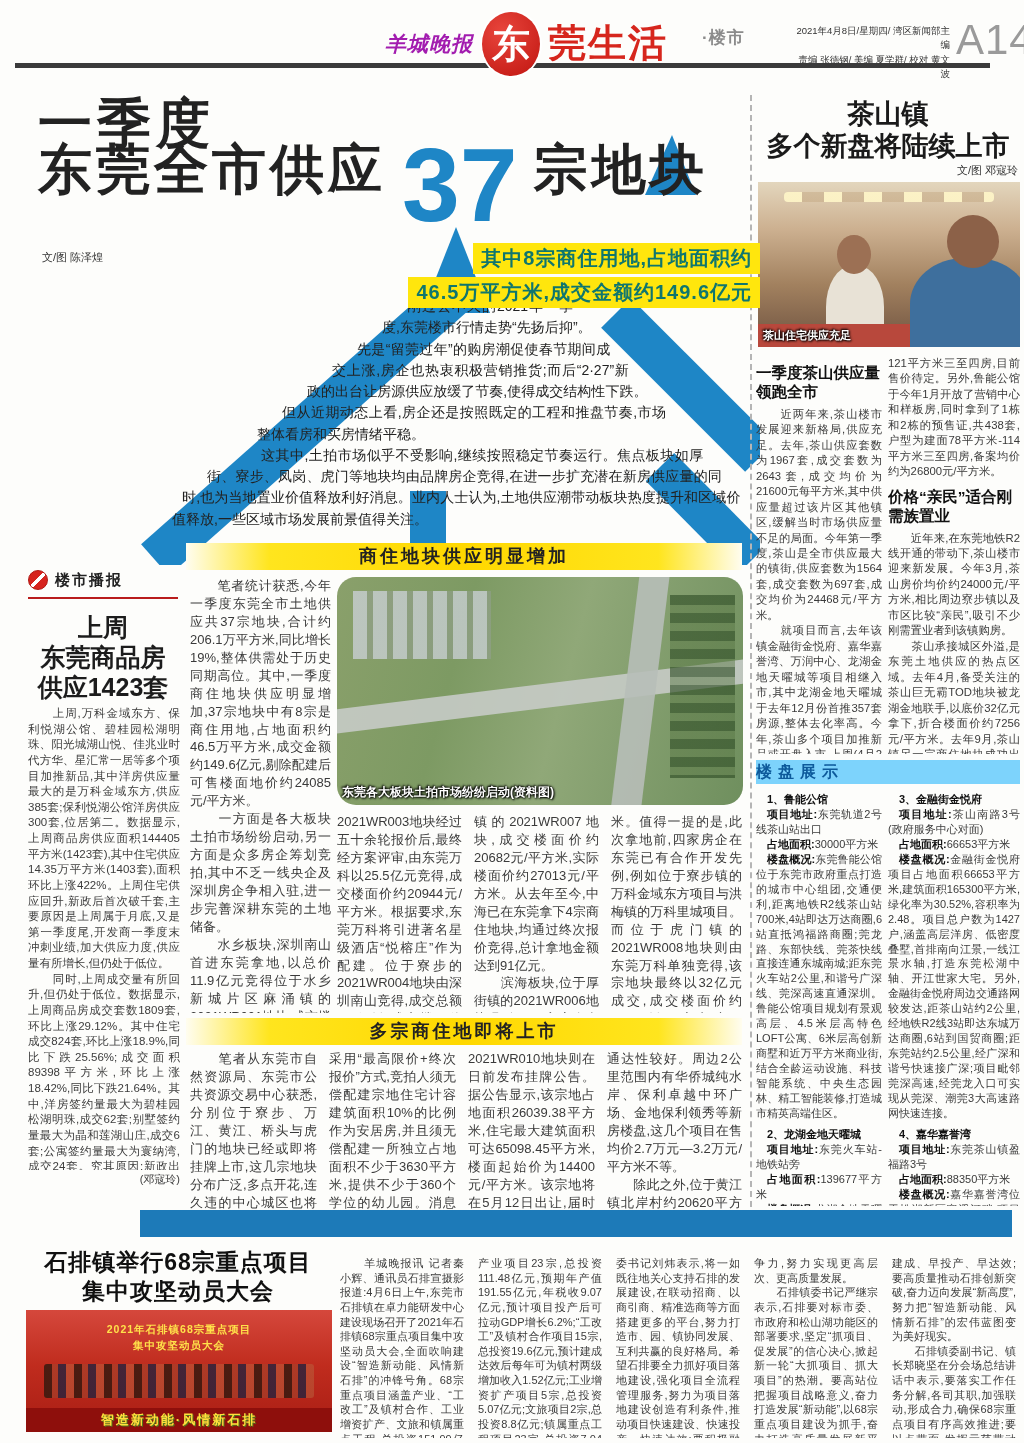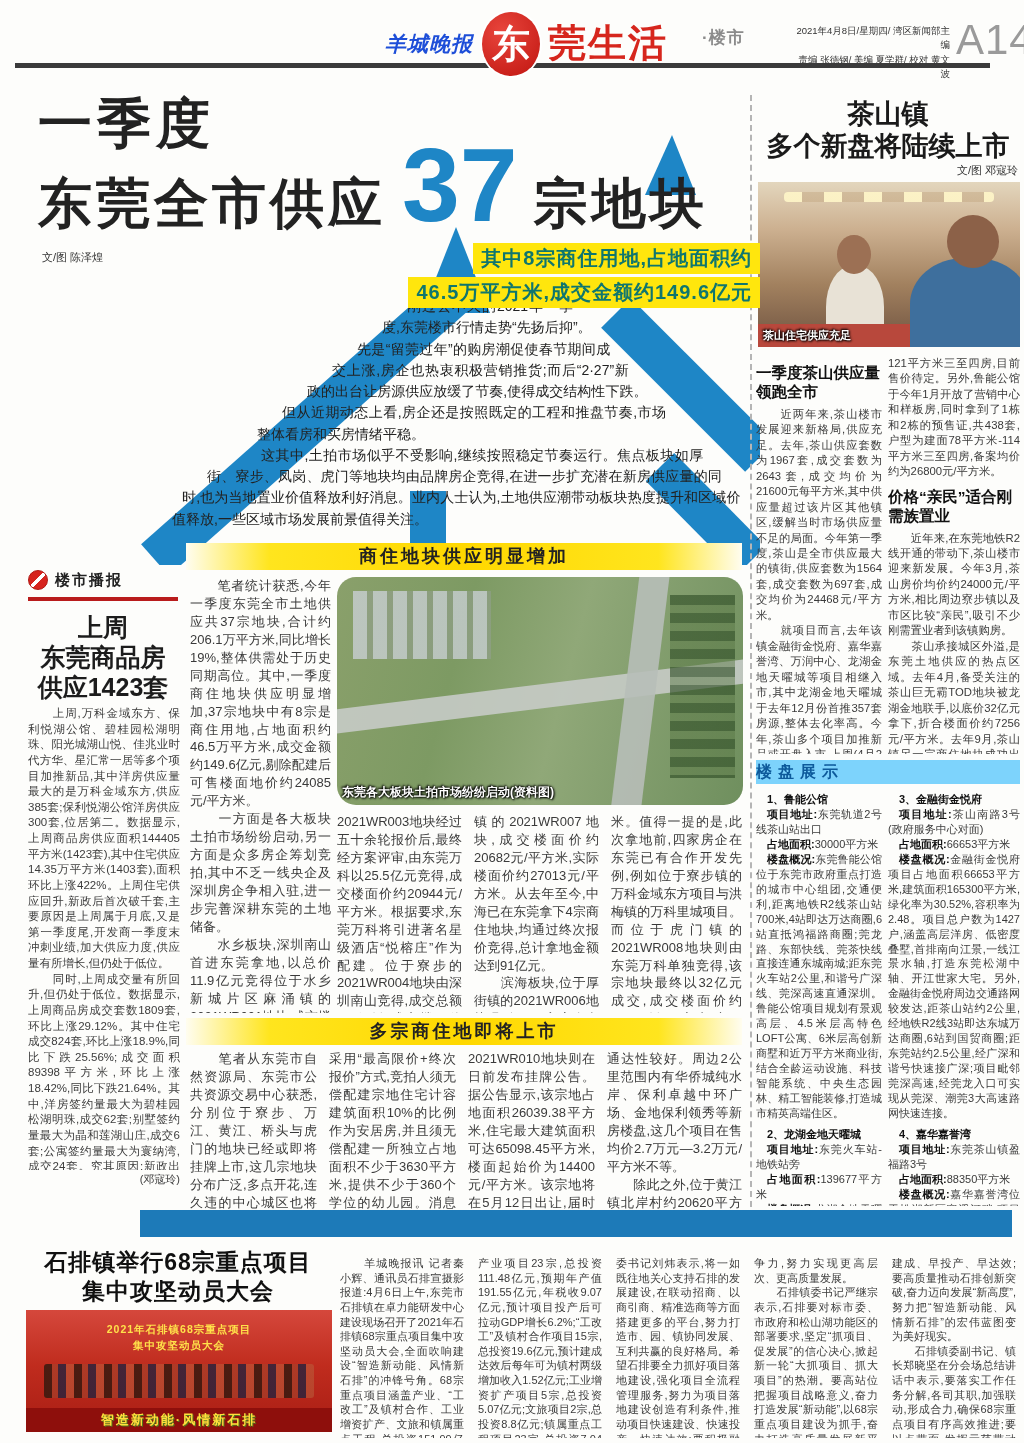--- a/index.html
+++ b/index.html
@@ -1,45 +1,45 @@
 <!DOCTYPE html>
 <html><head>
 <meta charset="utf-8">
 <style>
   * { margin:0; padding:0; box-sizing:border-box; }
   html,body { background:#e9e9e9; }
   body { font-family:"Liberation Sans", sans-serif; }
   .page { position:relative; width:1024px; height:1443px; background:#fdfdfb; margin:0 auto; overflow:hidden; color:#2d2d2d; }
 
   
-  .masthead-logo { position:absolute; left:385px; top:30px; font-size:21px; font-weight:bold; font-style:italic; color:#1d4ed8; letter-spacing:1px;text-align:center; }
+  .masthead-logo { position:absolute; left:385px; top:30px; font-size:21px; font-weight:bold; font-style:italic; color:#a21caf; letter-spacing:1px;text-align:center; }
   .badge-circle { position:absolute; left:482px; top:12px; width:58px; height:64px; border-radius:50%; background:radial-gradient(circle at 35% 30%, #e8453c, #c01510); color:#fff; font-size:38px; font-weight:bold; display:flex; align-items:center; justify-content:center; z-index:3; box-shadow:0 0 0 2px #fff; }
   .section-title { position:absolute; left:548px; top:18px; font-size:38px; font-weight:800; color:#d6261d; letter-spacing:2px; }
   .section-sub { position:absolute; left:702px; top:26px; font-size:17px; font-weight:bold; color:#8b8b8b; letter-spacing:1px; }
   .head-info { position:absolute; left:790px; top:24px; width:160px; text-align:right; font-size:9.5px; line-height:1.5; color:#333; }
   .page-num { position:absolute; left:956px; top:16px; font-size:42px; color:#9a9a9a; font-weight:400; letter-spacing:1px; }
   .head-rule { position:absolute; left:15px; top:63px; width:975px; height:5px; background:#3b3b3b; z-index:2; }
 
   
   .hl1 { position:absolute; left:38px; top:88px; font-size:54px; font-weight:800; color:#222; letter-spacing:5px; z-index:2; }
-  .hl2 { position:absolute; left:38px; top:138px; display:flex; align-items:flex-end; z-index:2; }
+  .hl2 { position:absolute; left:38px; top:138px; display:flex; z-index:2; }
   .hl2 .pre, .hl2 .post { font-size:54px; font-weight:800; color:#222; letter-spacing:4px; line-height:1.15; }
   .hl2 .num { font-size:104px; font-weight:800; color:#1e86c6; line-height:.92; margin:0 16px; }
   .byline-main { position:absolute; left:42px; top:250px; font-size:11px; color:#333; z-index:2; }
   .deck { position:absolute; left:300px; top:240px; width:460px; text-align:right; z-index:2; }
   .deck span { display:inline-block; background:#ffe60d; color:#0f766e; font-size:20px; font-weight:bold; padding:2px 8px; margin-top:3px; letter-spacing:1px; }
 
   .house-svg { position:absolute; left:60px; top:95px; z-index:0; }
 
   .intro { position:absolute; left:172px; top:296px; width:576px; height:232px; font-size:14px; line-height:1.52; color:#222; text-align:justify; white-space:pre-line; z-index:1; overflow:hidden; }
   .pyr-l { float:left; width:235px; height:200px; shape-outside:polygon(0 0,100% 0,0 100%); }
   .pyr-r { float:right; width:175px; height:200px; shape-outside:polygon(0 0,100% 0,100% 100%); }
 
   
-  .tag-row { position:absolute; left:28px; top:570px; width:150px; display:flex; align-items:center; gap:7px; border-bottom:4px solid #b91c1c; padding-bottom:7px; }
+  .tag-row { position:absolute; left:28px; top:570px; width:150px; display:flex; align-items:center; gap:7px; border-bottom:2px solid #b91c1c; padding-bottom:7px; }
   .tag-icon { width:20px; height:20px; border-radius:50%; background:linear-gradient(135deg,#d6231d 42%, #fff 42%, #fff 58%, #d6231d 58%); border:1px solid #b01510; }
   .tag-label { font-size:15px; font-weight:bold; color:#222; letter-spacing:2px; }
   .side-title { position:absolute; left:26px; top:612px; width:154px; text-align:center; font-size:25px; font-weight:800; line-height:1.2; color:#1c1c1c; }
   .side-body { position:absolute; left:28px; top:706px; width:152px; height:464px; font-size:11.5px; line-height:1.36; text-align:justify; color:#3c3c3c; white-space:pre-line; overflow:hidden; }
   .side-sign { position:absolute; left:28px; top:1172px; width:152px; text-align:right; font-size:11px; color:#3c3c3c; }
 
   
   .band { position:absolute; height:27px; line-height:27px; text-align:center; font-size:18px; font-weight:800; color:#222; letter-spacing:3px; background:linear-gradient(90deg,#fffdf0 0%, #ffe51e 15%, #ffd800 50%, #ffe51e 85%, #fffdf0 100%); }
   .band1 { left:186px; top:543px; width:556px; }
   .band2 { left:186px; top:1018px; width:556px; }

